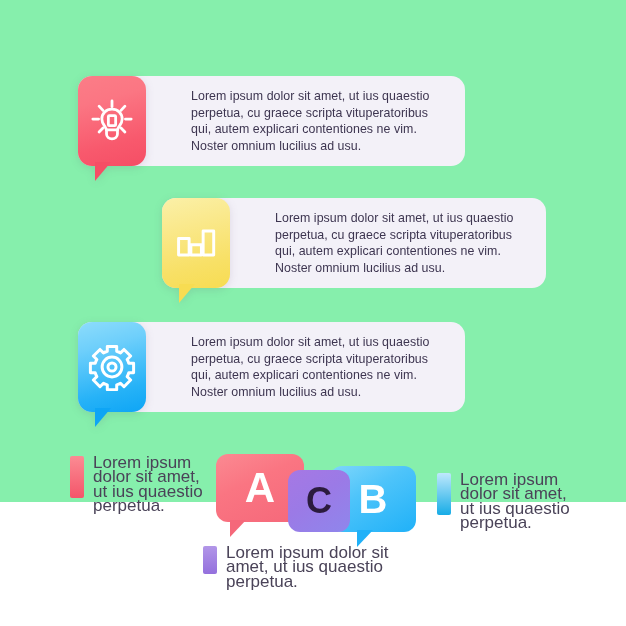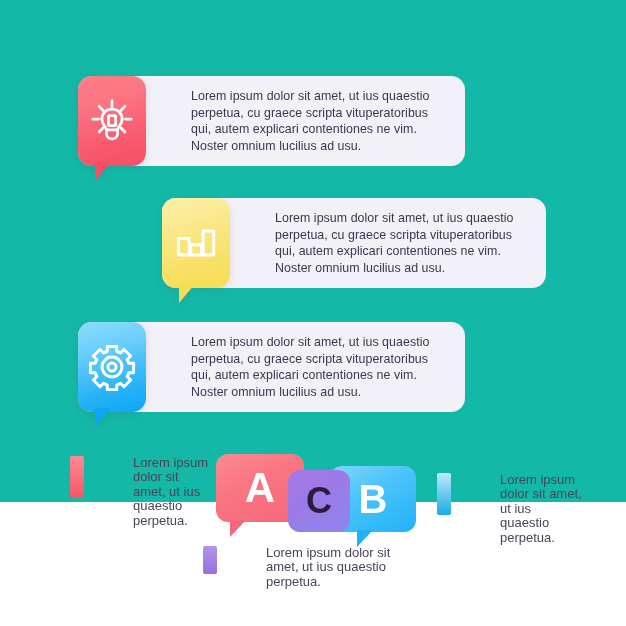--- a/index.html
+++ b/index.html
@@ -9,21 +9,21 @@
     height: 626px;
     background: #ffffff;
     font-family: "Liberation Sans", sans-serif;
     overflow: hidden;
   }
 
   #canvas {
     position: relative;
     width: 626px;
     height: 502px;
-    background: #14b8a6;
+    background: #86efac;
   }
 
   
   .row {
     position: absolute;
     height: 90px;
   }
 
   .panel {
     position: absolute;
@@ -138,24 +138,23 @@
     display: flex;
     align-items: flex-start;
     gap: 9px;
   }
   .legend-swatch {
     flex: 0 0 auto;
     width: 14px;
     border-radius: 2px;
   }
   .legend-text {
-    font-size: 13px;
+    font-size: 17px;
     line-height: 14.4px;
     color: #4a4358;
-    margin-left: 40px;
   }
 
   #legend-left  { left: 70px;  top: 456px; width: 140px; }
   #legend-left .legend-swatch  { height: 42px; background: linear-gradient(180deg,#fb8b93 0%, #f4556a 100%); }
 
   #legend-right { left: 437px; top: 473px; width: 145px; }
   #legend-right .legend-swatch { height: 42px; background: linear-gradient(180deg,#bfe8fc 0%, #17ace6 100%); }
 
   #legend-center { left: 203px; top: 546px; width: 200px; }
   #legend-center .legend-swatch { height: 28px; background: linear-gradient(180deg,#b296e8 0%, #9470dd 100%); }

